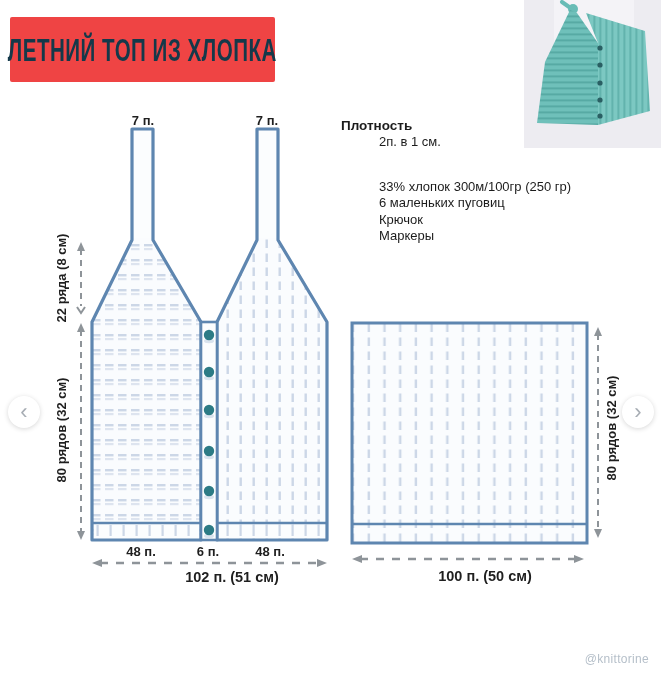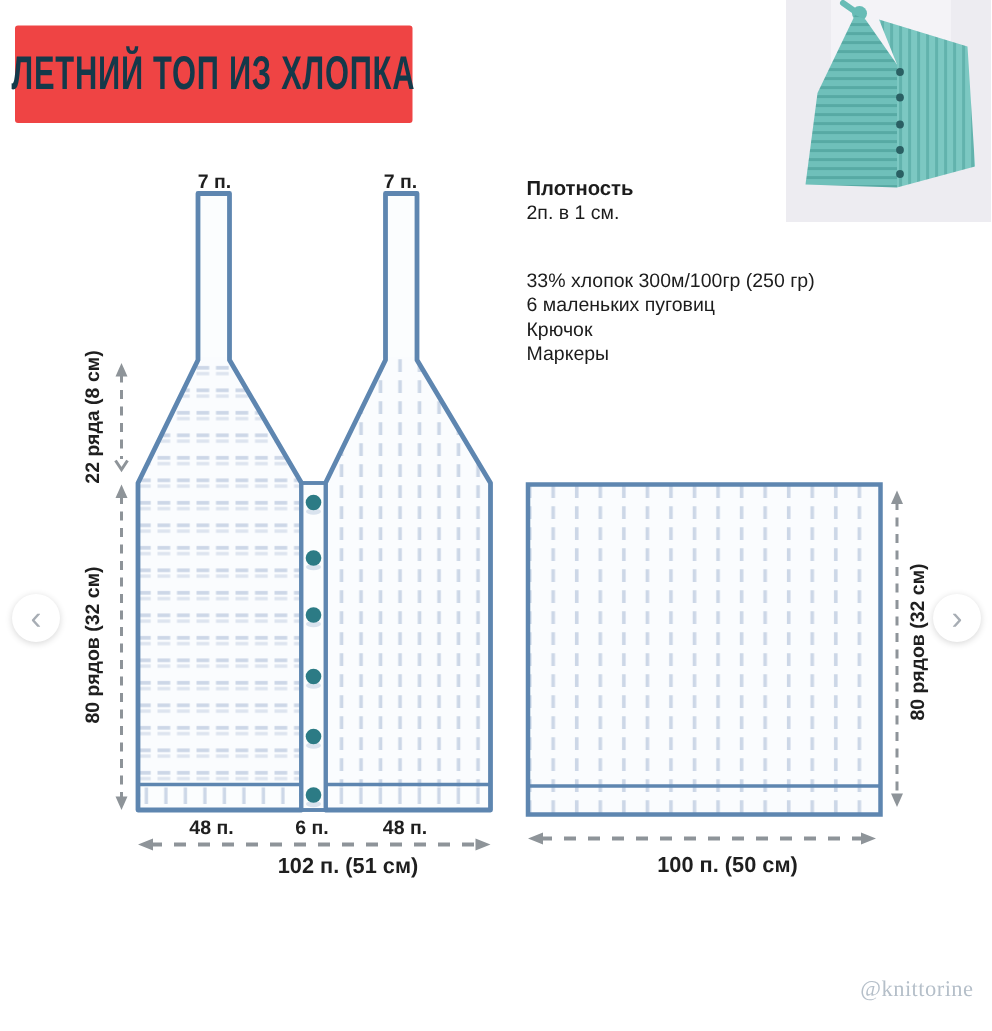--- a/index.html
+++ b/index.html
@@ -9,40 +9,40 @@
   
   .banner{position:absolute;left:10px;top:17px;width:265px;height:65px;background:#ef4444;
           border-radius:2px;display:flex;align-items:center;justify-content:center;}
   .banner-title{display:inline-block;color:#14394a;font-weight:700;font-size:21px;
           letter-spacing:.5px;white-space:nowrap;transform:scale(.98,1.5);}
 
   
   .photo{position:absolute;left:524px;top:0;width:137px;height:148px;}
 
   
-  .info{position:absolute;left:351px;top:118px;width:250px;color:#1c1c1c;font-size:13px;line-height:16px;}
+  .info{position:absolute;left:341px;top:118px;width:250px;color:#1c1c1c;font-size:13px;line-height:16px;}
   .info .h{font-weight:700;font-size:13.5px;}
   .info .gap{height:14px;}
-  .info .item{line-height:16.5px;}
+  .info .item{line-height:16.5px;margin-left:38px;}
 
   
   .front-svg{position:absolute;left:50px;top:105px;}
   .back-svg{position:absolute;left:340px;top:305px;}
   .dim{font-family:"Liberation Sans",sans-serif;font-weight:700;font-size:13px;fill:#1f1f1f;}
   .dim-lg{font-family:"Liberation Sans",sans-serif;font-weight:700;font-size:14.5px;fill:#1f1f1f;}
 
   
   .nav{position:absolute;width:32px;height:32px;border-radius:50%;background:#ffffff;border:none;
        box-shadow:0 1px 5px rgba(0,0,0,.16);cursor:pointer;display:flex;align-items:center;
        justify-content:center;padding:0;}
   .nav span{color:#a7adb4;font-size:22px;line-height:1;font-family:"Liberation Sans",sans-serif;}
   .nav.prev{left:8px;top:396px;}
   .nav.next{left:622px;top:396px;}
 
-  .watermark{position:absolute;right:12px;top:652px;color:#b5bfc9;font-size:15px;letter-spacing:.3px;font-family:Liberation Serif, serif;}
+  .watermark{position:absolute;right:12px;top:652px;color:#b5bfc9;font-size:12px;letter-spacing:.3px;}
 </style>
 </head>
 <body>
 
 <div class="canvas">
 
   <div class="banner">
     <span class="banner-title">ЛЕТНИЙ ТОП ИЗ ХЛОПКА</span>
   </div>
 

